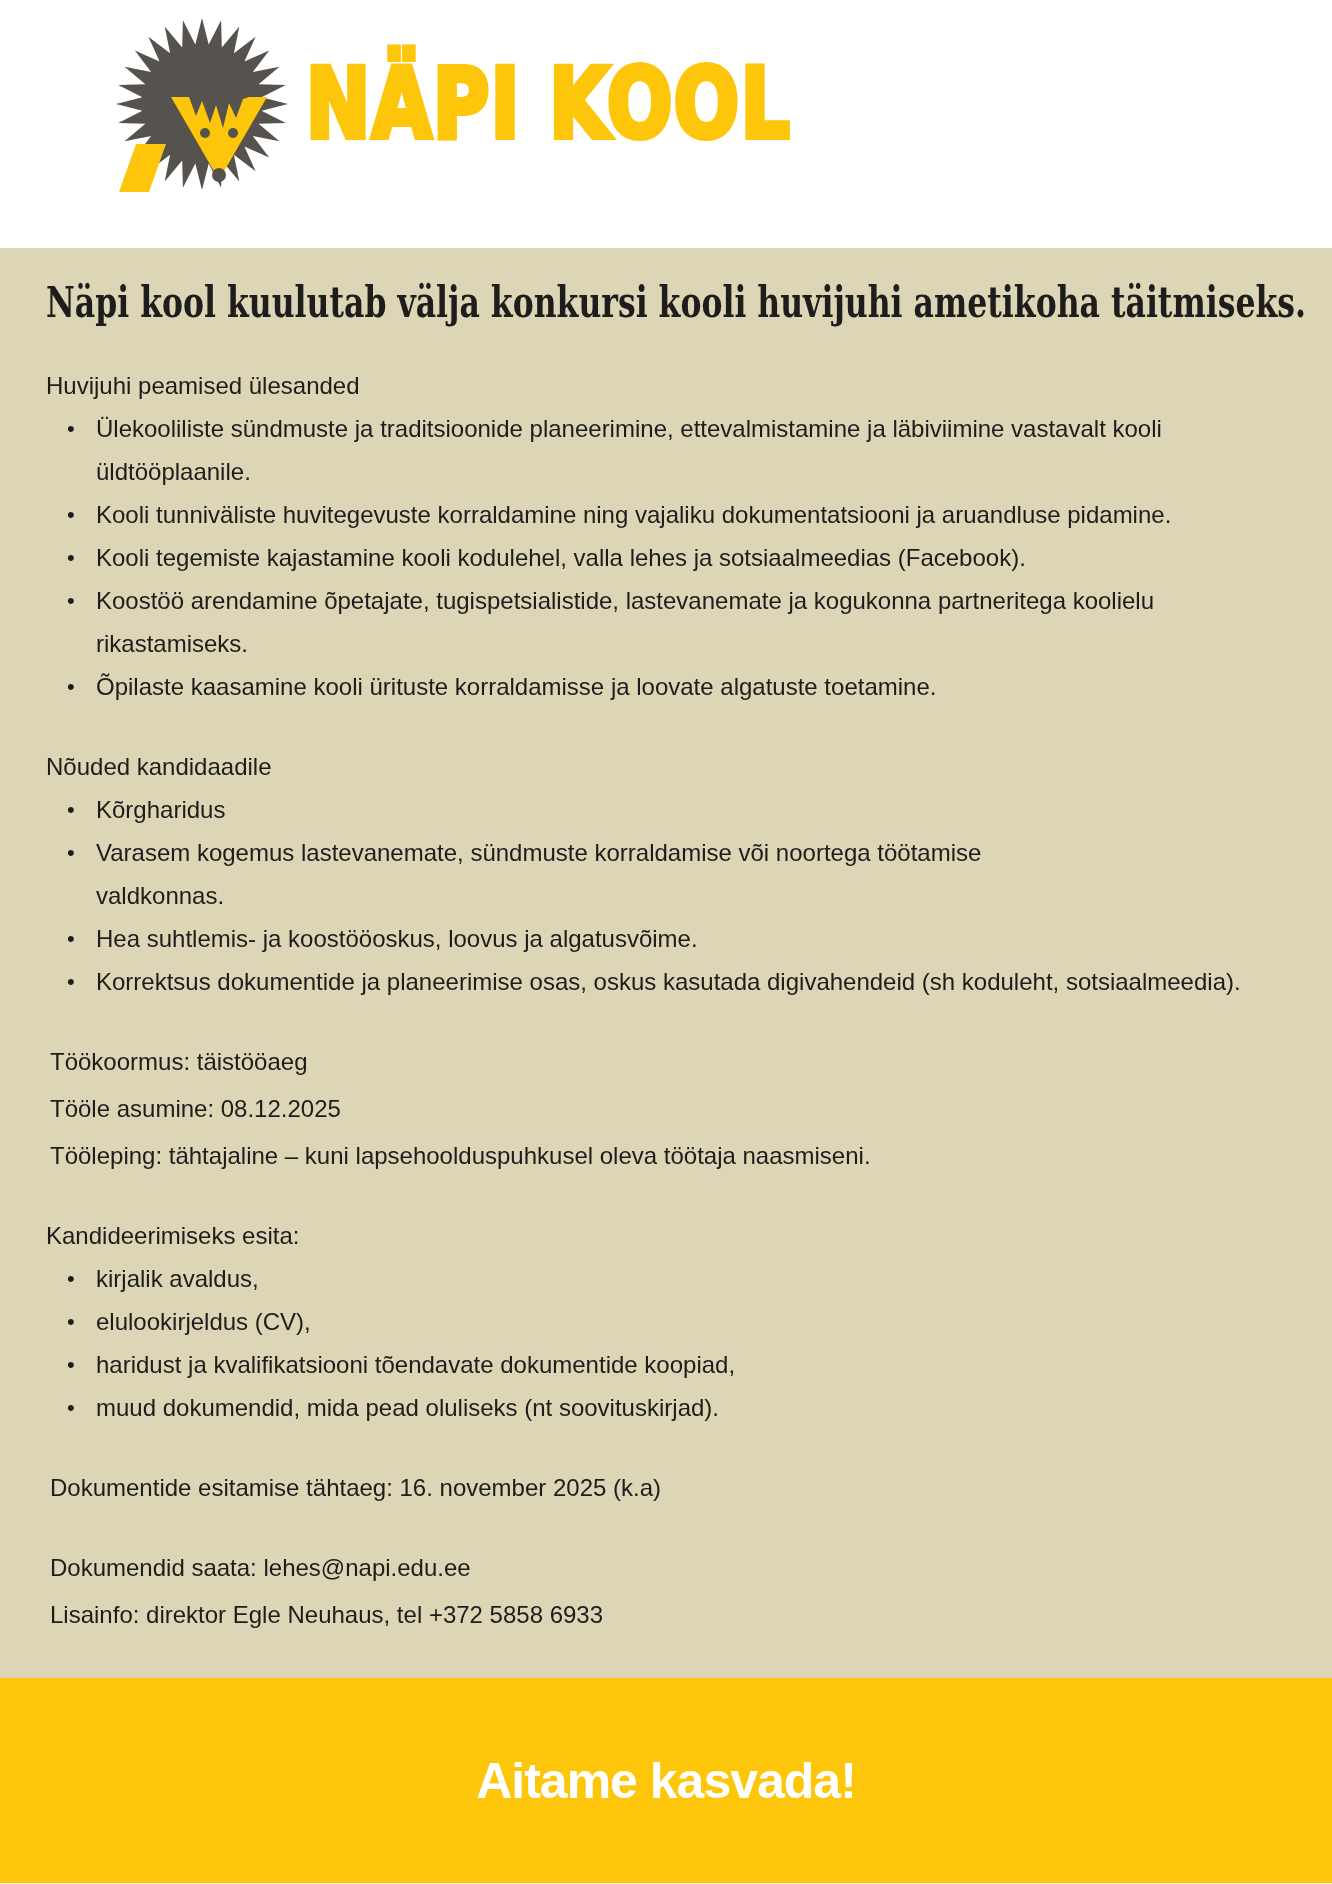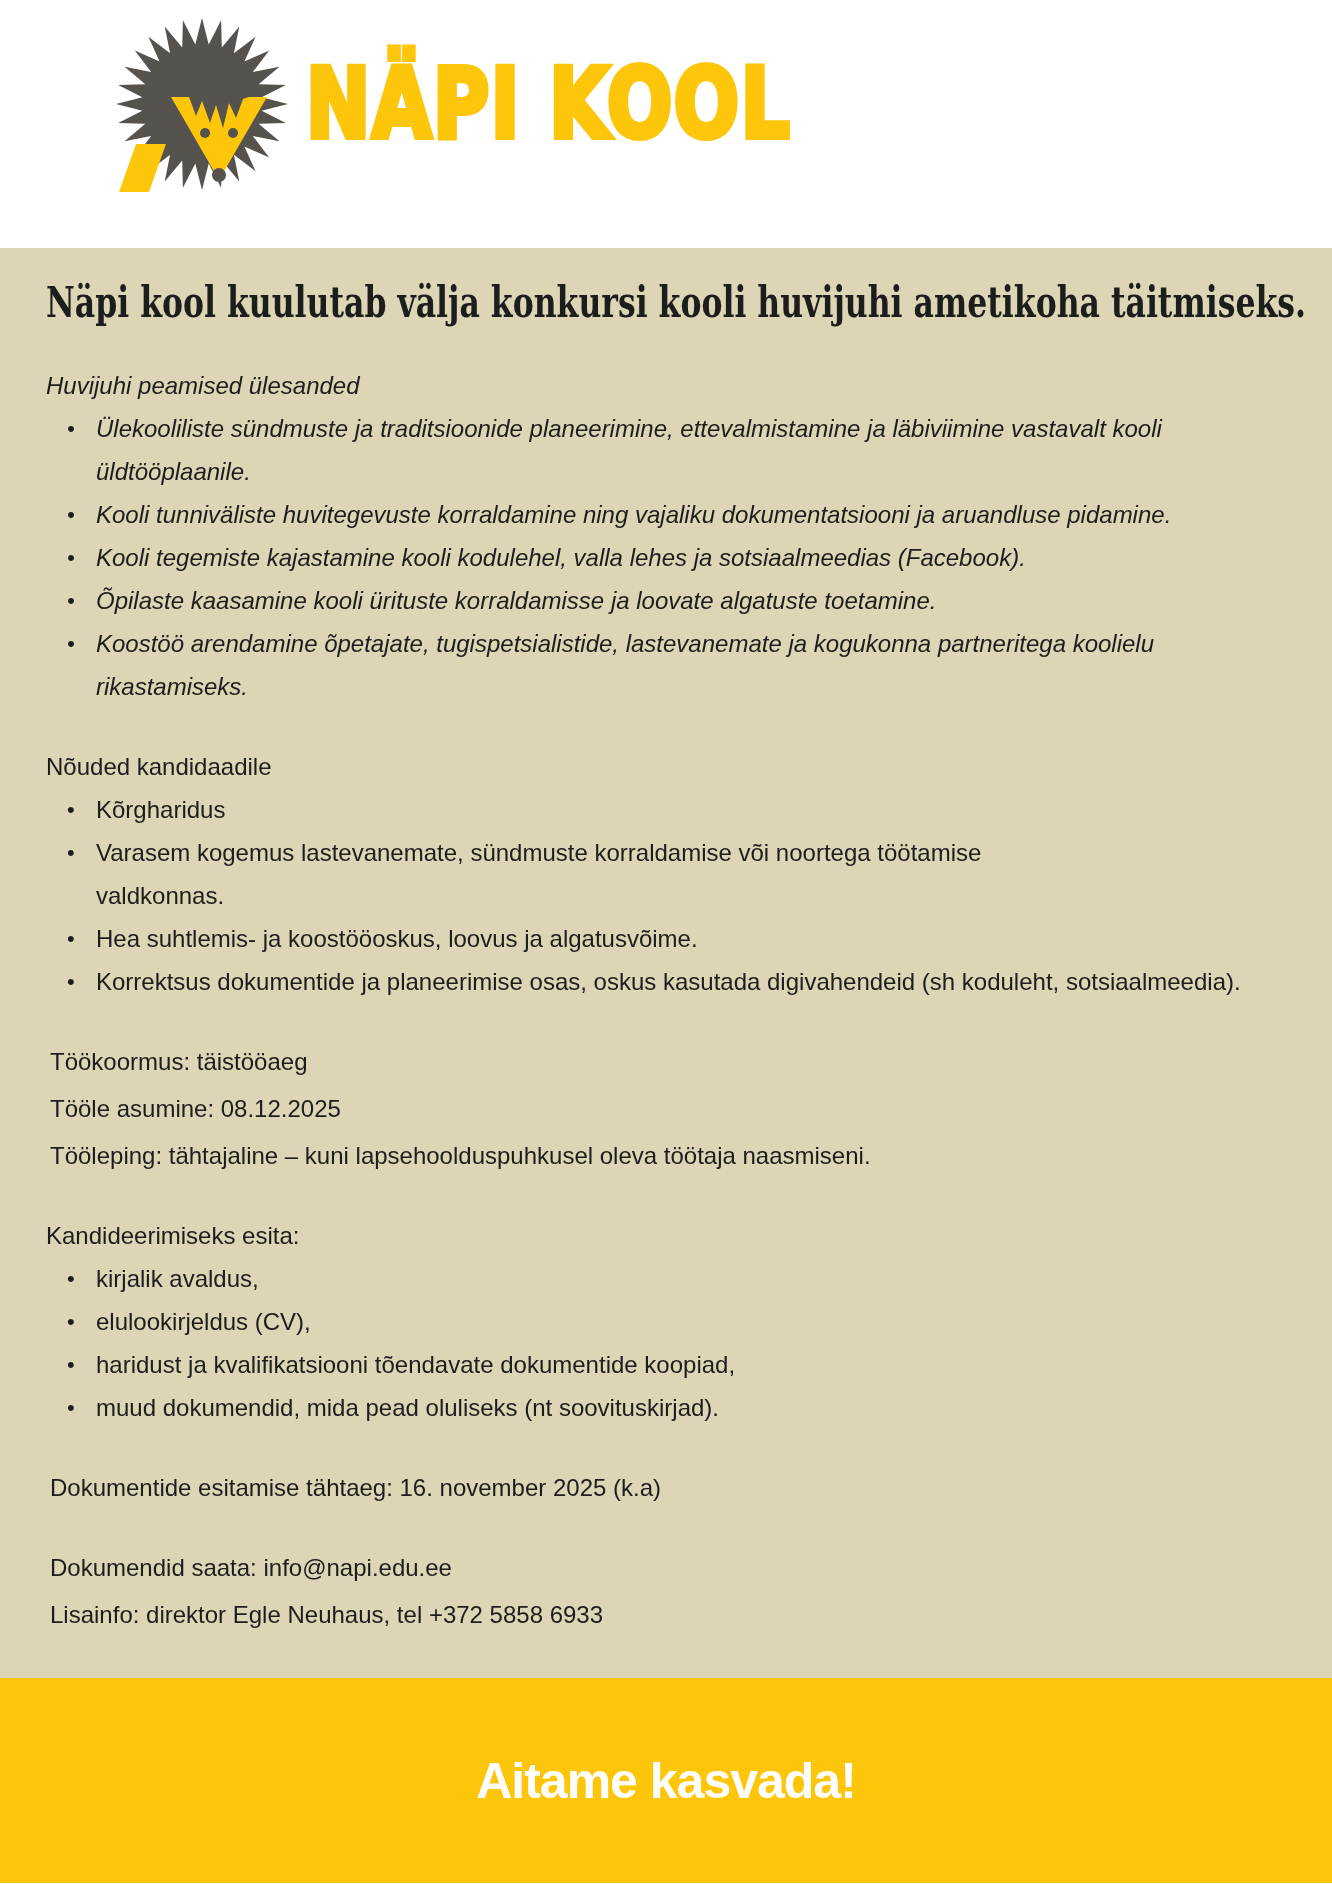--- a/index.html
+++ b/index.html
@@ -31,21 +31,21 @@
   }
   h1 {
     margin:0 0 36px 0;
     font-family:"DejaVu Serif","Liberation Serif",serif; font-weight:bold;
     font-size:42px; line-height:50px; white-space:nowrap;
     transform:scaleX(0.75); transform-origin:left center;
   }
   h2 { margin:0; font-size:24px; line-height:43px; font-weight:normal; }
   p  { margin:4px; font-size:24px; line-height:43px; }
   section { margin-top:37px; }
-  section.first { margin-top:0;font-style:italic; }
+  section.first { margin-top:0; }
   ul { list-style:none; margin:0; padding:0; }
   li {
     position:relative; padding-left:50px; max-width:1190px;
     font-size:24px; line-height:43px;
   }
   li::before {
     content:"\2022"; position:absolute; left:21px; top:0;
     font-size:22px; line-height:43px;
   }
   section[data-name="section-requirements"] li:nth-child(2) { max-width:1000px; }
@@ -81,22 +81,22 @@
 
   <main data-name="main-content">
     <h1 data-name="job-title">Näpi kool kuulutab välja konkursi kooli huvijuhi ametikoha täitmiseks.</h1>
 
     <section class="first" data-name="section-tasks">
       <h2 data-name="tasks-heading">Huvijuhi peamised ülesanded</h2>
       <ul data-name="tasks-list">
         <li data-name="list-item">Ülekooliliste sündmuste ja traditsioonide planeerimine, ettevalmistamine ja läbiviimine vastavalt kooli üldtööplaanile.</li>
         <li data-name="list-item">Kooli tunniväliste huvitegevuste korraldamine ning vajaliku dokumentatsiooni ja aruandluse pidamine.</li>
         <li data-name="list-item">Kooli tegemiste kajastamine kooli kodulehel, valla lehes ja sotsiaalmeedias (Facebook).</li>
+        <li data-name="list-item">Koostöö arendamine õpetajate, tugispetsialistide, lastevanemate ja kogukonna partneritega koolielu rikastamiseks.</li>
         <li data-name="list-item">Õpilaste kaasamine kooli ürituste korraldamisse ja loovate algatuste toetamine.</li>
-        <li data-name="list-item">Koostöö arendamine õpetajate, tugispetsialistide, lastevanemate ja kogukonna partneritega koolielu rikastamiseks.</li>
       </ul>
     </section>
 
     <section data-name="section-requirements">
       <h2 data-name="requirements-heading">Nõuded kandidaadile</h2>
       <ul data-name="requirements-list">
         <li data-name="list-item">Kõrgharidus</li>
         <li data-name="list-item">Varasem kogemus lastevanemate, sündmuste korraldamise või noortega töötamise valdkonnas.</li>
         <li data-name="list-item">Hea suhtlemis- ja koostööoskus, loovus ja algatusvõime.</li>
         <li data-name="list-item">Korrektsus dokumentide ja planeerimise osas, oskus kasutada digivahendeid (sh koduleht, sotsiaalmeedia).</li>
@@ -115,21 +115,21 @@
         <li data-name="list-item">kirjalik avaldus,</li>
         <li data-name="list-item">elulookirjeldus (CV),</li>
         <li data-name="list-item">haridust ja kvalifikatsiooni tõendavate dokumentide koopiad,</li>
         <li data-name="list-item">muud dokumendid, mida pead oluliseks (nt soovituskirjad).</li>
       </ul>
     </section>
 
     <p class="standalone" data-name="deadline-line">Dokumentide esitamise tähtaeg: 16. november 2025 (k.a)</p>
 
     <section data-name="section-contact">
-      <p data-name="documents-email-line">Dokumendid saata: info@napi.edu.ee</p>
+      <p data-name="documents-email-line">Dokumendid saata: lehes@napi.edu.ee</p>
       <p data-name="additional-info-line">Lisainfo: direktor Egle Neuhaus, tel +372 5858 6933</p>
     </section>
   </main>
 
   <footer data-name="footer">
     <div class="slogan" data-name="footer-slogan">Aitame kasvada!</div>
   </footer>
 
 </div>
 

